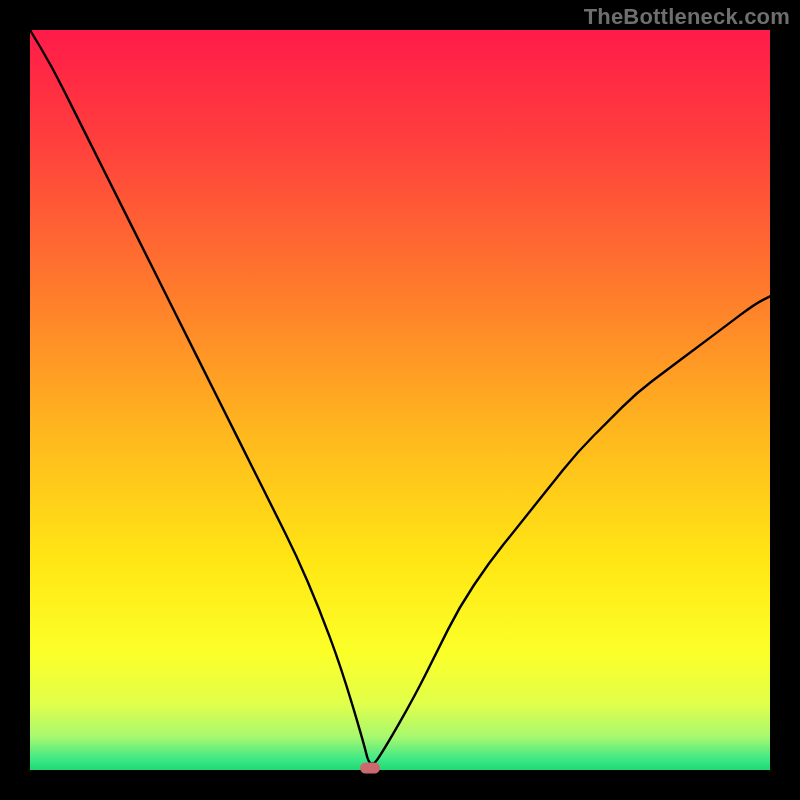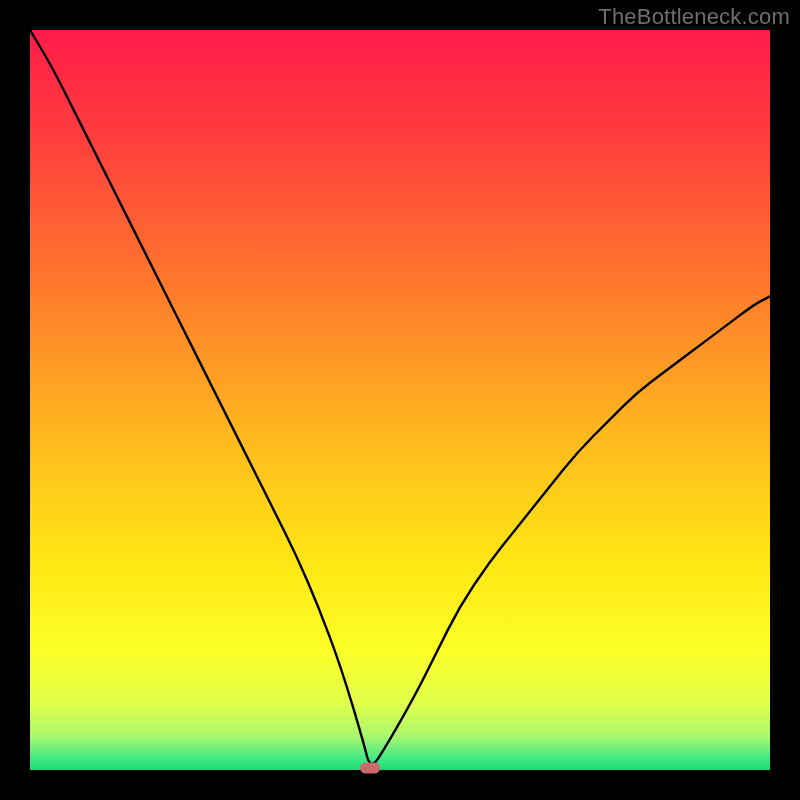--- a/index.html
+++ b/index.html
@@ -16,21 +16,21 @@
     width: 800px;
     height: 800px;
     background: #000;
   }
   .watermark {
     position: absolute;
     top: 4px;
     right: 10px;
     color: #6e6e6e;
     font-size: 22px;
-    font-weight: 400;
+    font-weight: 700;
     z-index: 5;
     letter-spacing: 0.2px;
   }
   .plot {
     position: absolute;
     left: 30px;
     top: 30px;
     width: 740px;
     height: 740px;
   }

